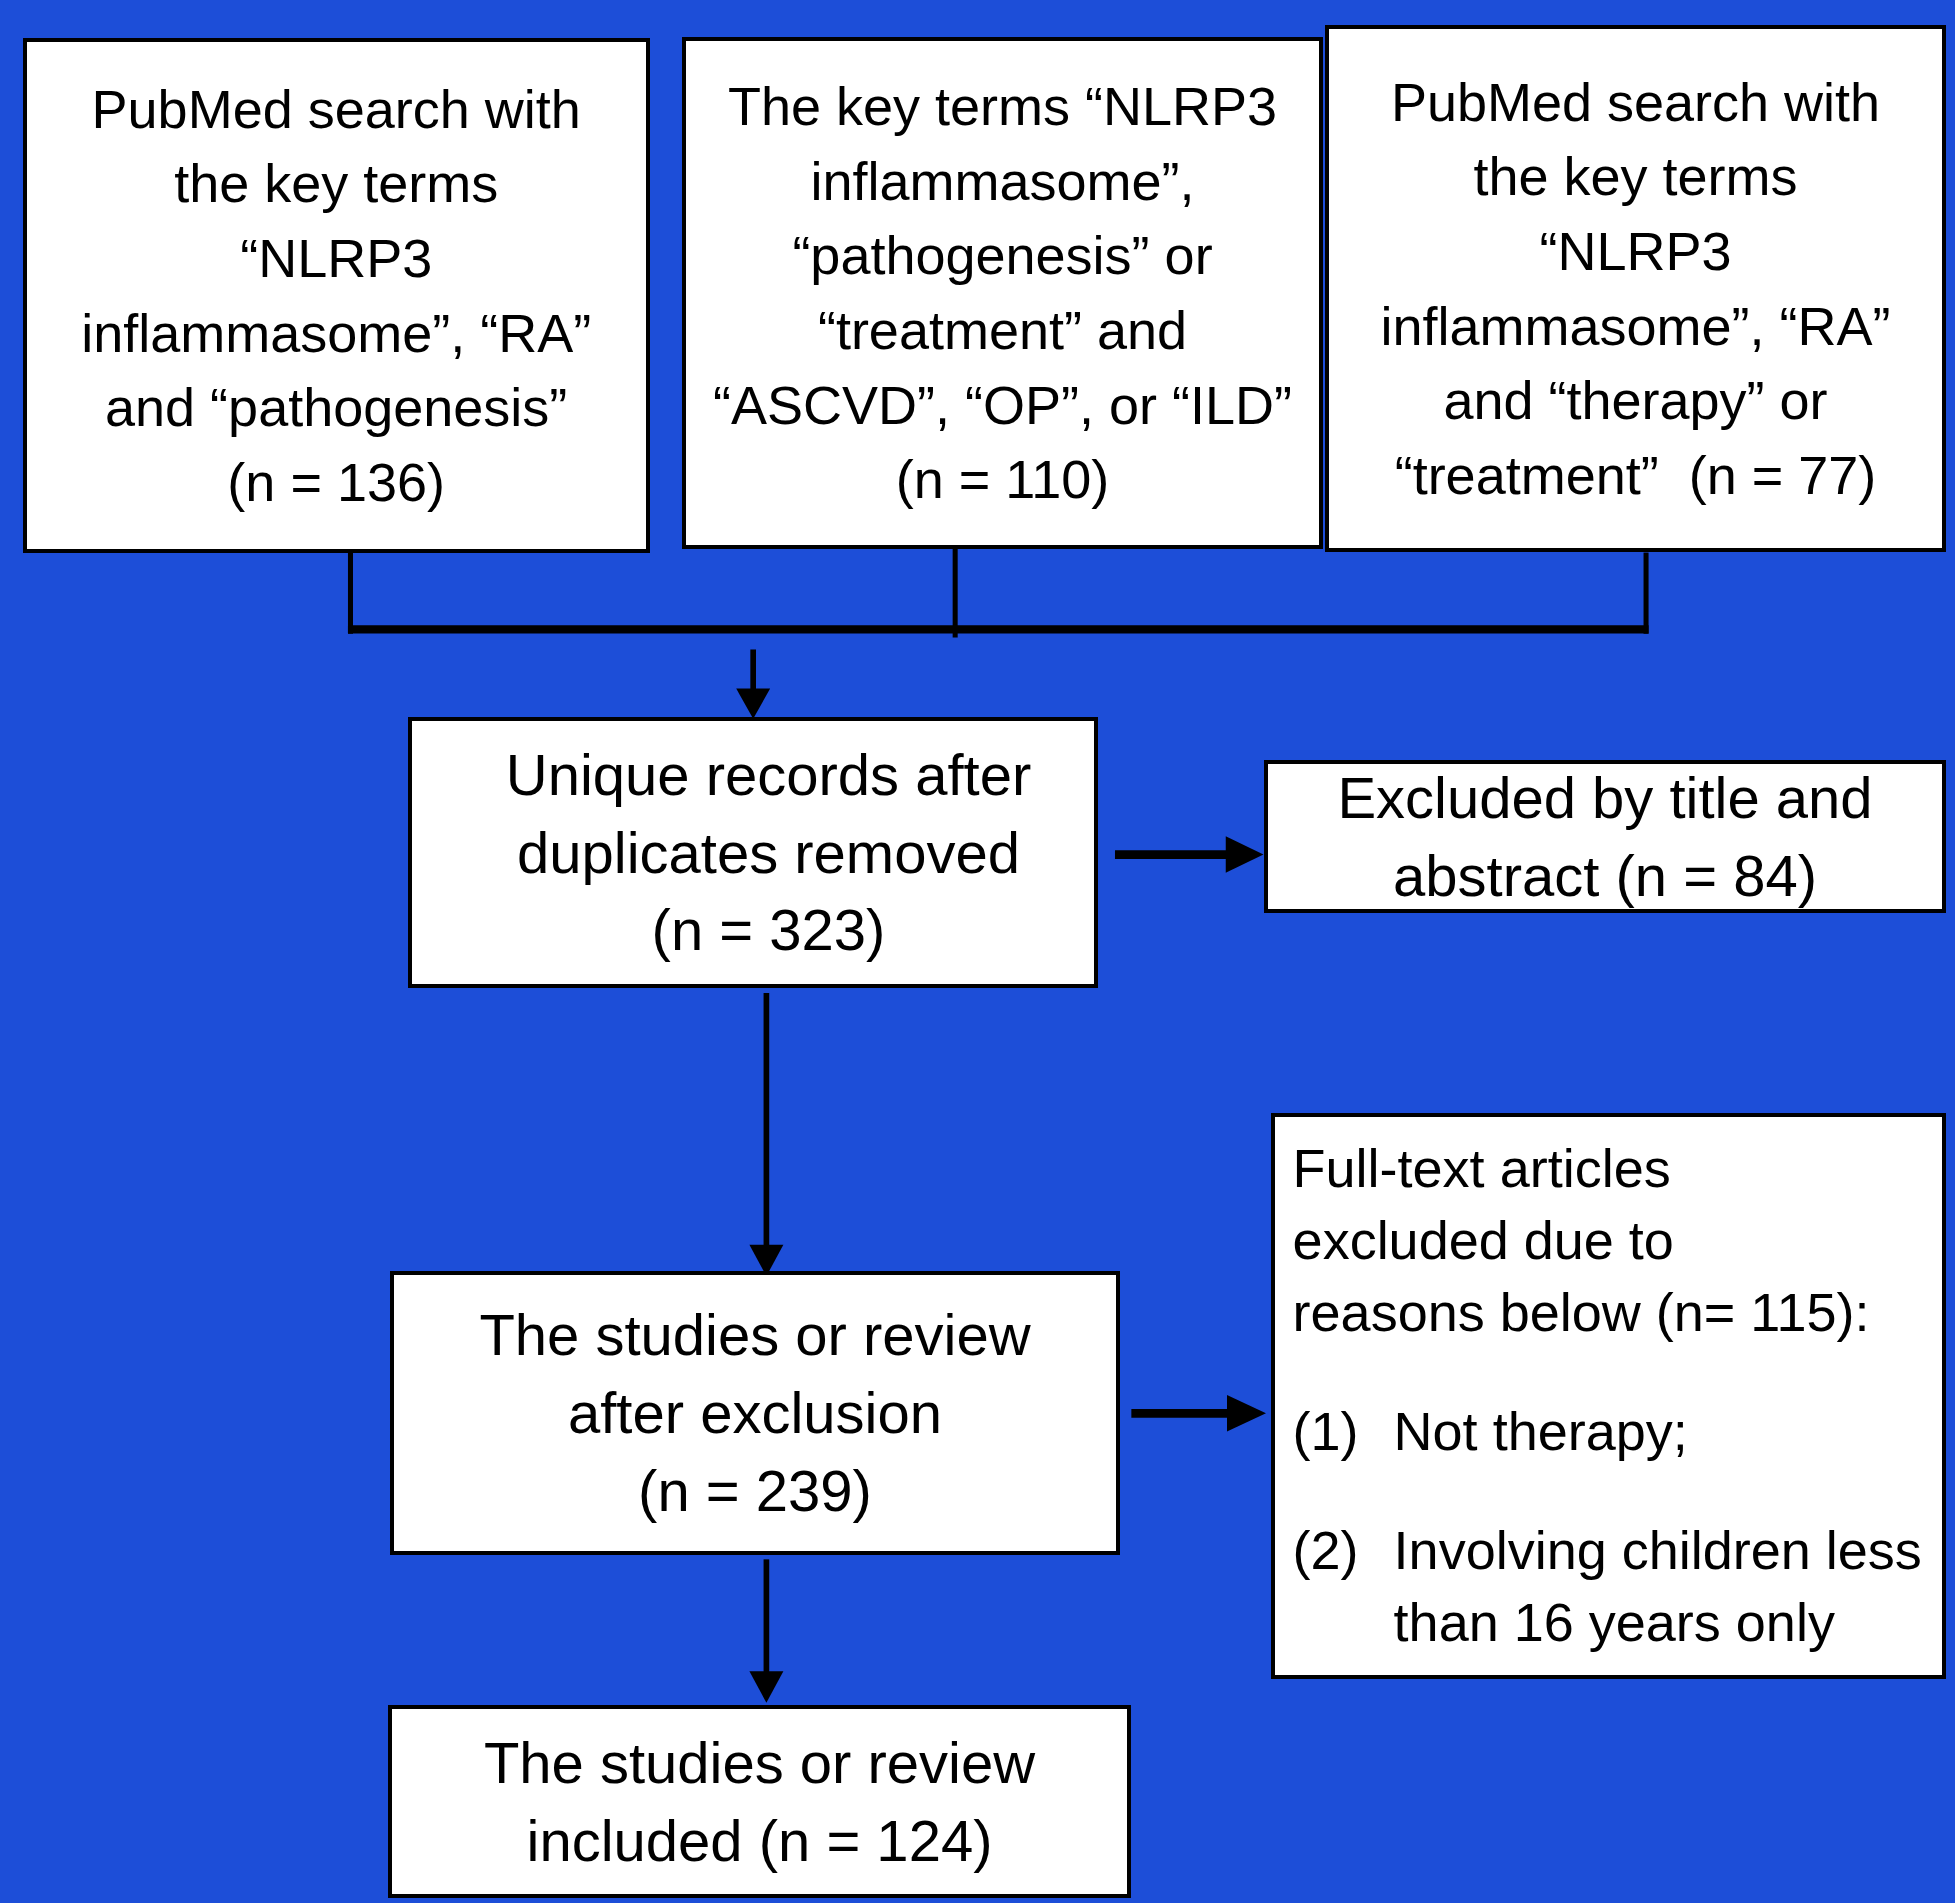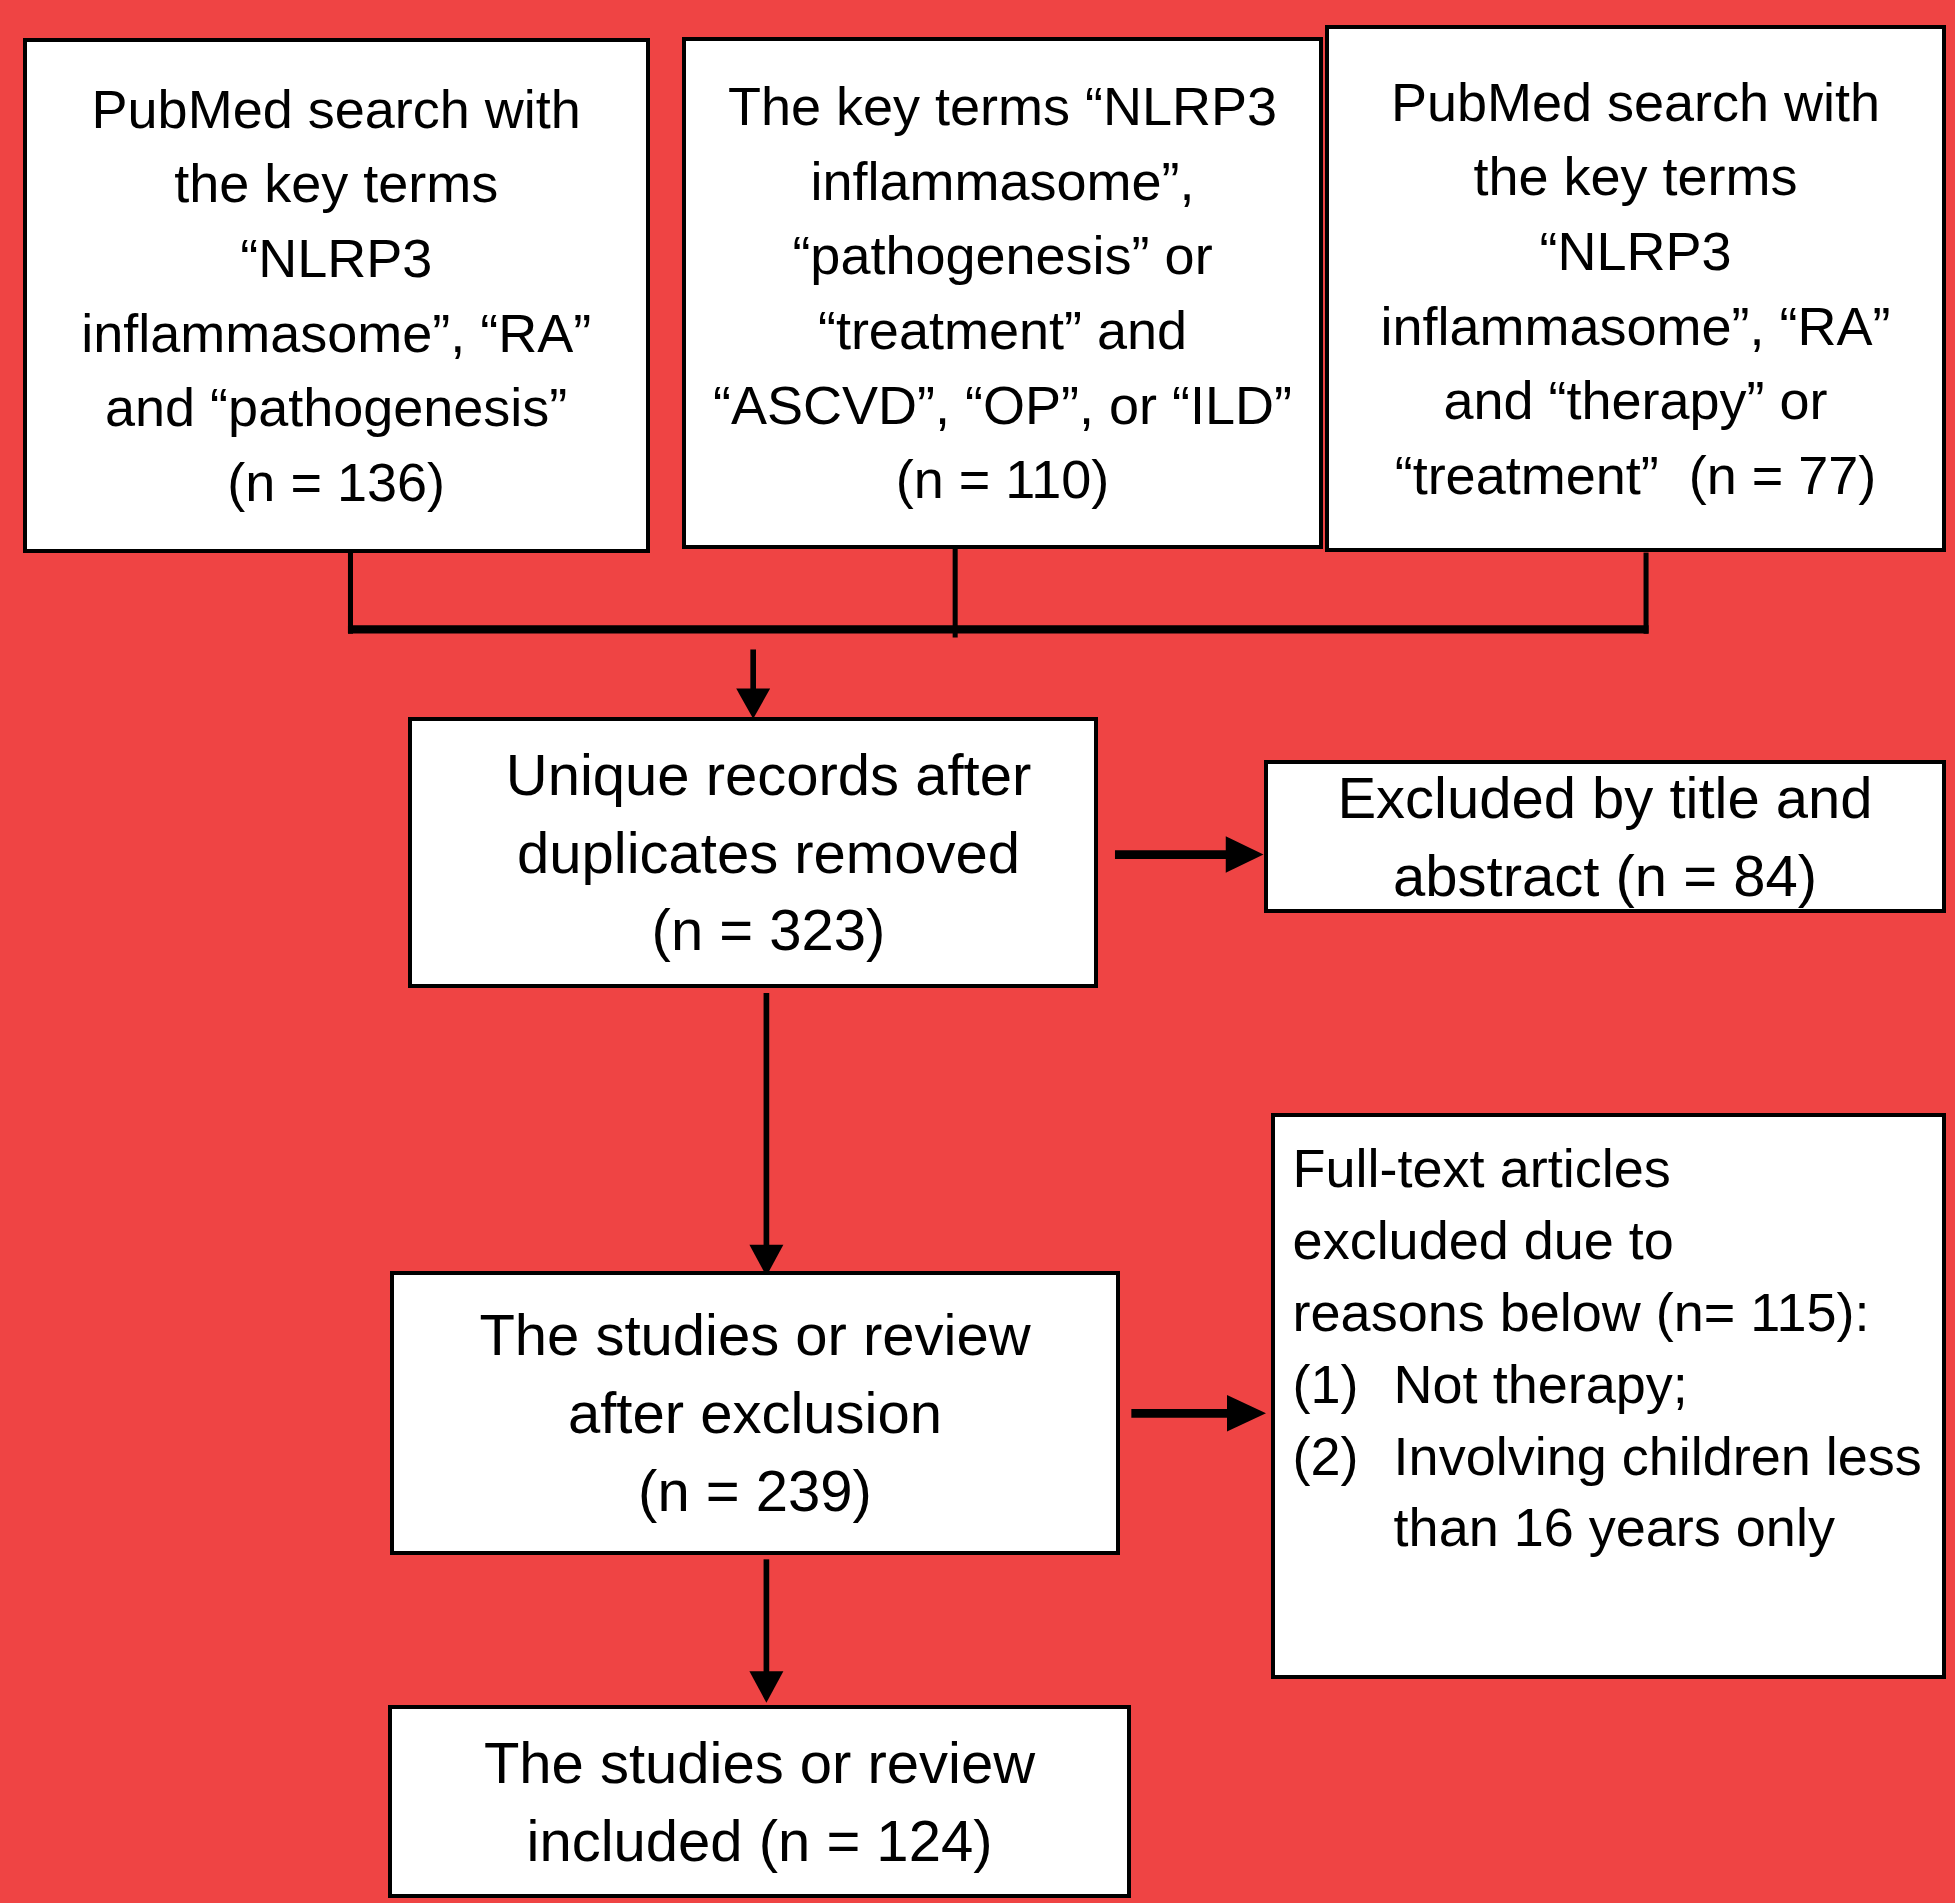--- a/index.html
+++ b/index.html
@@ -1,20 +1,20 @@
 <!DOCTYPE html>
 <html style="font-size:10px"><head>
 <meta charset="utf-8">
 <style>
   html, body { margin: 0; padding: 0; background: #ffffff; }
   .canvas {
     position: relative;
     width: 1955px;
     height: 1903px;
-    background: #ef4444;
+    background: #1d4ed8;
     font-family: "Liberation Sans", sans-serif;
     color: #000000;
   }
   .wires {
     position: absolute;
     left: 0; top: 0;
     width: 1955px;
     height: 1903px;
   }
   .wires line { stroke: #000000; }
@@ -28,21 +28,21 @@
     align-items: center;
     justify-content: center;
     text-align: center;
   }
   .txt { white-space: pre-line; width: 100%; }
   .top-box  { font-size: 54px; line-height: 1.38; }
   .mid-box  { font-size: 58px; line-height: 1.34; }
   .box.fulltext {
     flex-direction: column;
     align-items: flex-start;
-    justify-content: flex-start;
+    justify-content: space-between;
     text-align: left;
     padding: 16.4px 17.6px;
     font-size: 54px;
     line-height: 1.33;
   }
   .box.fulltext .txt { width: auto; }
   .reason-row { display: flex; width: 100%; }
   .reason-num { flex: 0 0 101px; }
   .reason-txt { flex: 1 1 auto; white-space: pre-line; }
 </style>

